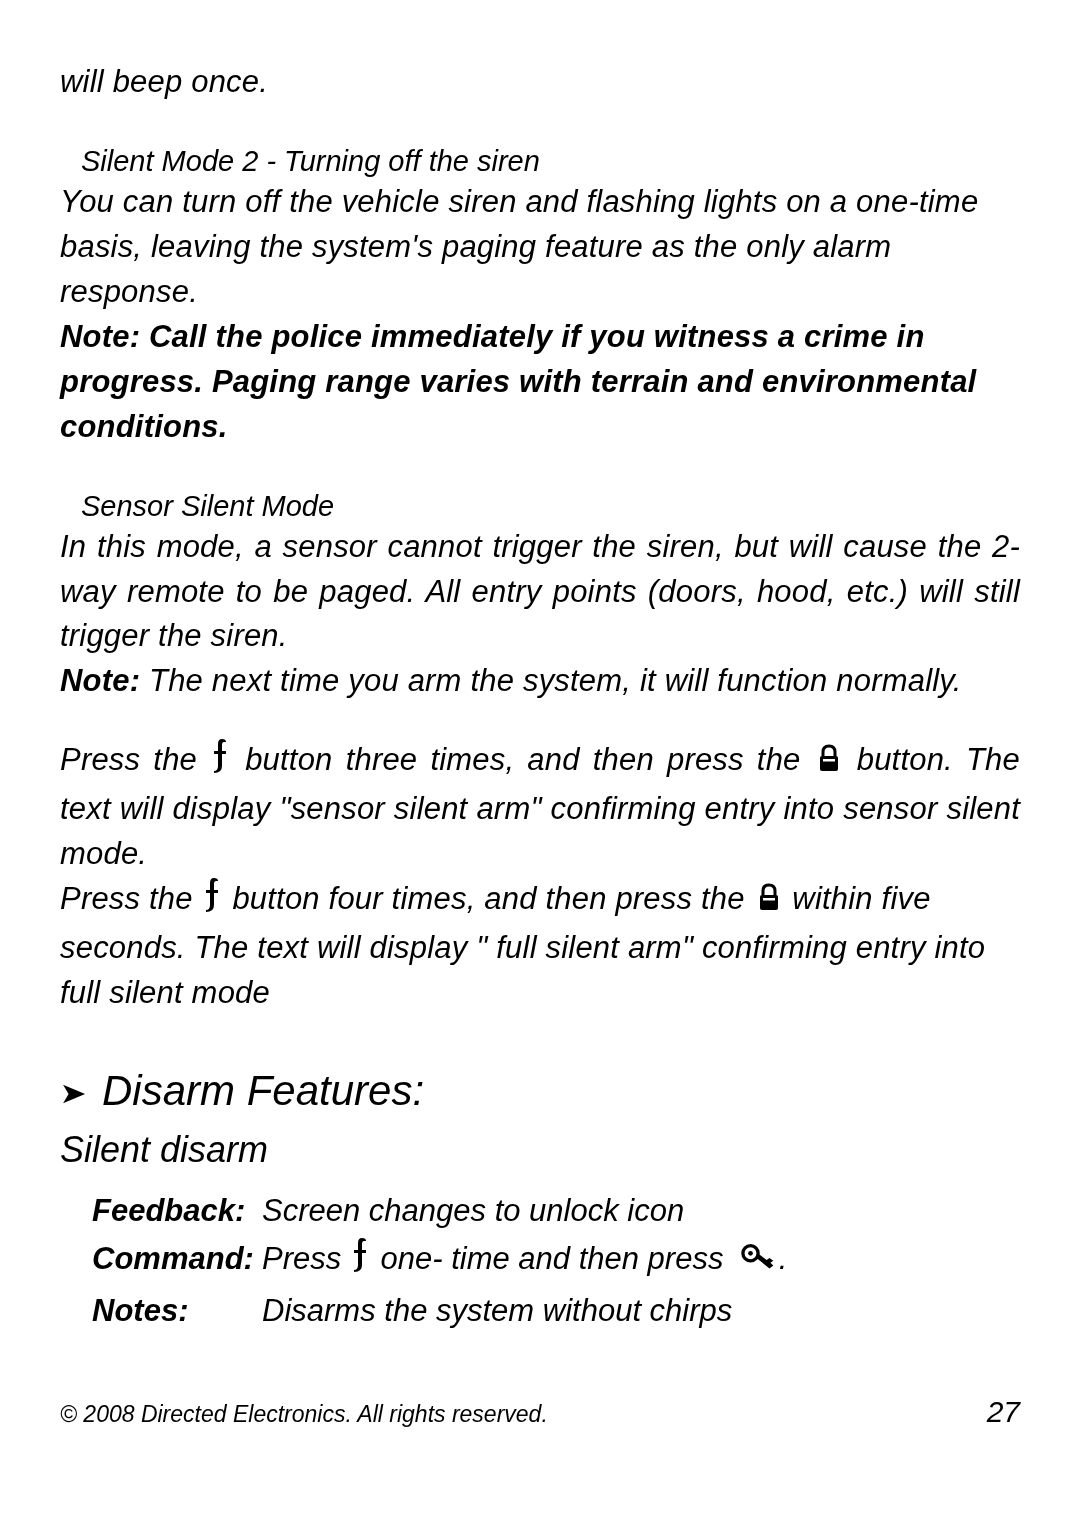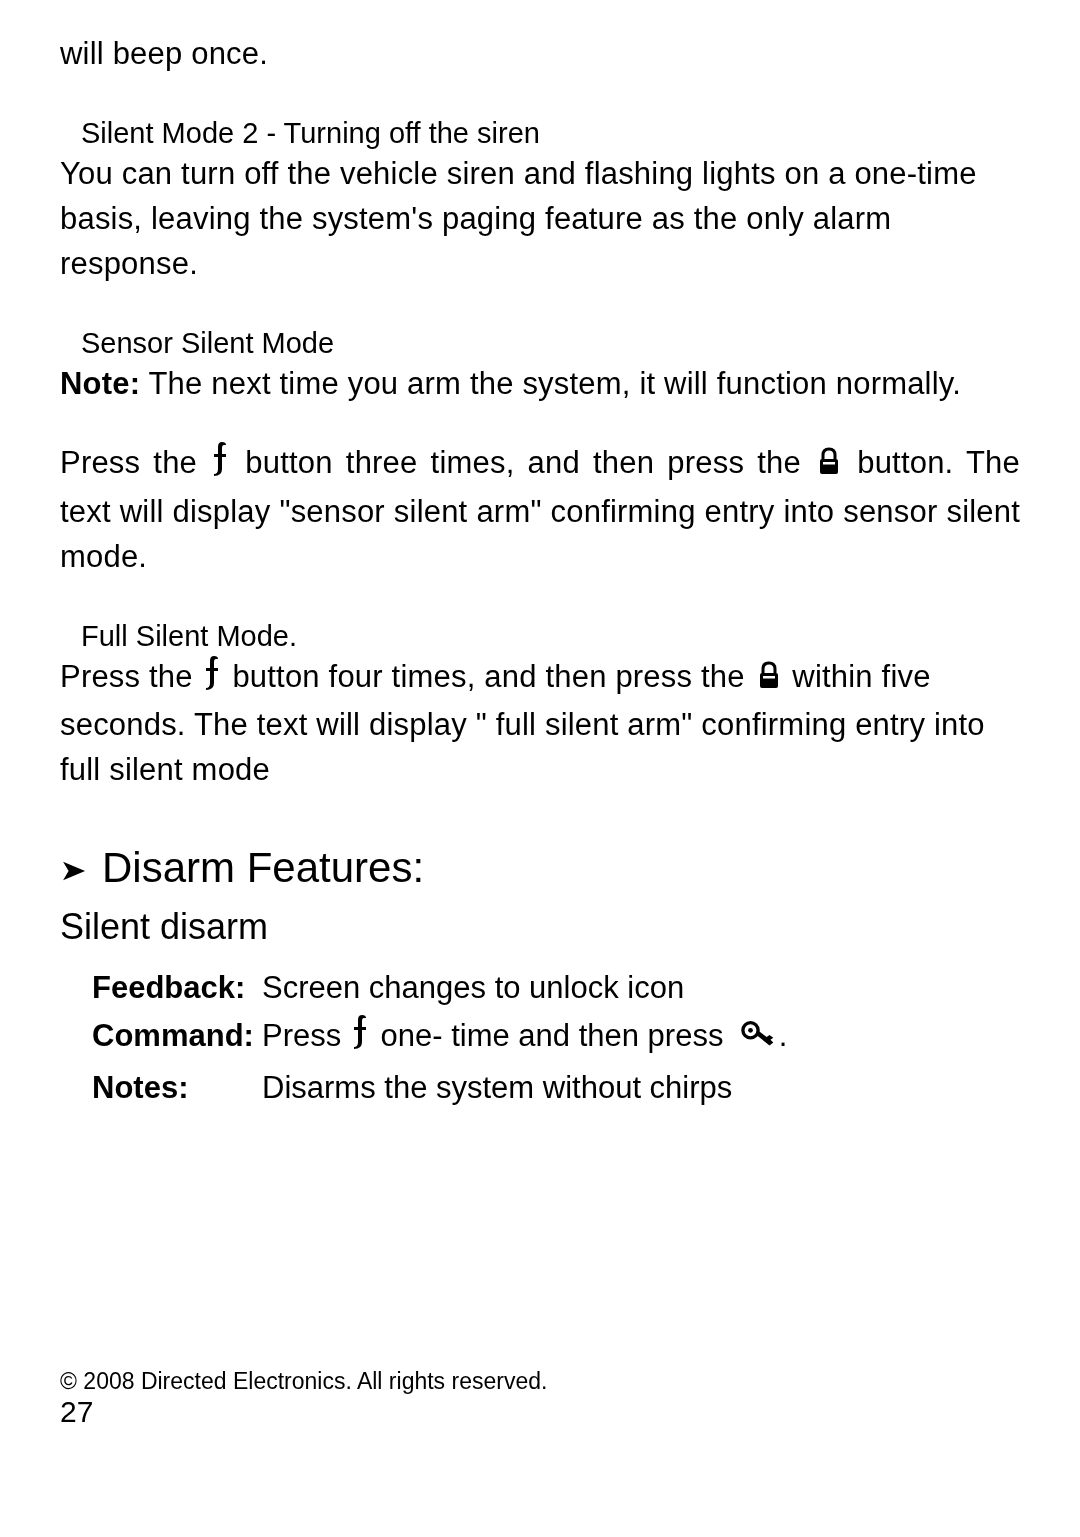--- a/index.html
+++ b/index.html
@@ -10,21 +10,22 @@
     height: 1537px;
     background: #ffffff;
     font-family: "Futura", "Century Gothic", "Avant Garde", sans-serif;
     color: #000;
   }
   .page {
     position: relative;
     box-sizing: border-box;
     width: 1080px;
     height: 1537px;
-    padding: 32px 60px 120px 60px;
+    padding: 60px 60px 120px 60px;
+    font-style: italic;
   }
   .body-text {
     font-size: 31px;
     line-height: 1.45;
     font-weight: 300;
     letter-spacing: 0.2px;
   }
   .justify {
     text-align: justify;
   }
@@ -79,21 +80,20 @@
   .footer {
     position: absolute;
     bottom: 108px;
     left: 60px;
     right: 60px;
     display: flex;
     justify-content: space-between;
     align-items: baseline;
     font-size: 23px;
     font-weight: 300;
-    flex-direction: column;
   }
   .pagenum {
     font-size: 30px;
   }
   svg { display: inline-block; }
   .chev {
     font-family: Arial, sans-serif;
   }
 </style>
 </head>
@@ -119,35 +119,36 @@
     </symbol>
   </defs>
 </svg>
 
 <div class="page">
 
   <div class="body-text">will beep once.</div>
 
   <div class="heading-small">Silent Mode 2 - Turning off the siren</div>
   <div class="body-text">You can turn off the vehicle siren and flashing lights on a one-time basis, leaving the system's paging feature as the only alarm response.</div>
+  <div class="body-text bold">Note: Call the police immediately if you witness a crime in progress. Paging range varies with terrain and environmental conditions.</div>
 
   <div class="heading-small">Sensor Silent Mode</div>
+  <div class="body-text justify">In this mode, a sensor cannot trigger the siren, but will cause the 2- way remote to be paged. All entry points (doors, hood, etc.) will still trigger the siren.</div>
 
   <div class="body-text">
     <span class="bold">Note:</span><span> The next time you arm the system, it will function normally.</span>
   </div>
   <div class="body-text justify" style="margin-top:34px">
     <span>Press the </span><span class="icon-inline"><svg width="22" height="36">
           <use href="#f-icon"></use>
         </svg></span><span> button three times, and then press the </span><span class="icon-inline"><svg width="30" height="30">
           <use href="#lock-icon"></use>
         </svg></span><span> button. The text will display "sensor silent arm" confirming entry into sensor silent mode.</span>
   </div>
 
-  <div class="heading-small">Full Silent Mode.</div>
   <div class="body-text">
     <span>Press the </span><span class="icon-inline"><svg width="22" height="36">
           <use href="#f-icon"></use>
         </svg></span><span> button four times, and then press the </span><span class="icon-inline"><svg width="30" height="30">
           <use href="#lock-icon"></use>
         </svg></span><span> within five seconds. The text will display " full silent arm" confirming entry into full silent mode</span>
   </div>
 
   <div class="section-title">
     <span class="chev"><svg width="30" height="22">

